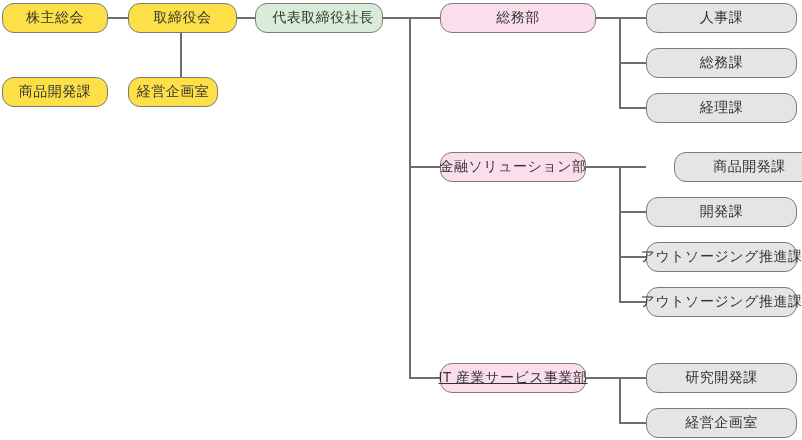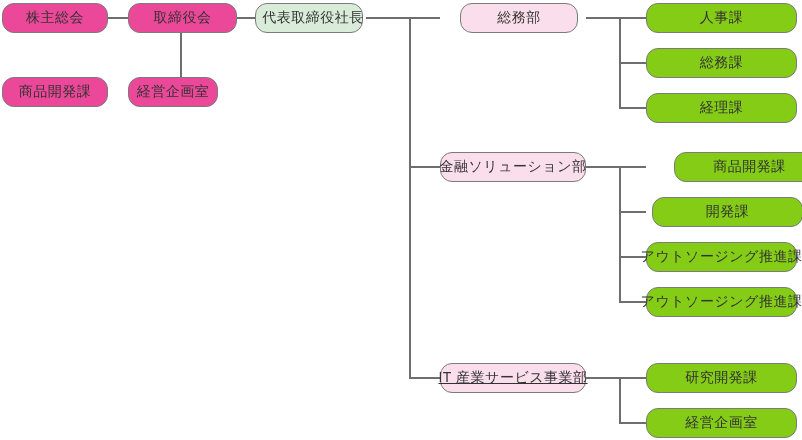--- a/index.html
+++ b/index.html
@@ -8,24 +8,24 @@
     background:#ffffff;
     font-family:"Liberation Sans","DejaVu Sans",sans-serif;
   }
   .node{
     position:absolute;height:30px;box-sizing:border-box;
     border:1.5px solid #7b7b7b;border-radius:12px;
     display:flex;align-items:center;justify-content:center;
     font-size:14px;color:#333333;white-space:nowrap;
     z-index:2;letter-spacing:0.5px;
   }
-  .gov{background:#ec4899;}
+  .gov{background:#fde047;}
   .pres{background:#d9ecd9;}
   .dept{background:#fbdeeb;}
-  .sec{background:#84cc16;}
+  .sec{background:#e5e5e5;}
   .ln{position:absolute;background:#6e6e6e;z-index:1;}
   .h{height:2px;}
   .v{width:2px;}
 </style>
 </head>
 <body>
 
 <div class="canvas">
 
   <div class="ln h" style="left:108px;top:17px;width:20px;"></div>
@@ -46,33 +46,33 @@
   <div class="ln h" style="left:620px;top:211px;width:26px;"></div>
   <div class="ln h" style="left:620px;top:256px;width:26px;"></div>
   <div class="ln h" style="left:620px;top:301px;width:26px;"></div>
 
   <div class="ln h" style="left:586px;top:377px;width:60px;"></div>
   <div class="ln v" style="left:619px;top:377px;height:47px;"></div>
   <div class="ln h" style="left:620px;top:422px;width:26px;"></div>
 
   <div class="node gov" style="left:2px;top:3px;width:106px;">株主総会</div>
   <div class="node gov" style="left:128px;top:3px;width:109px;">取締役会</div>
-  <div class="node pres" style="left:255px;top:3px;width:108px;padding-left:8px;">代表取締役社長</div>
+  <div class="node pres" style="left:255px;top:3px;width:128px;padding-left:8px;">代表取締役社長</div>
   <div class="node gov" style="left:2px;top:77px;width:106px;">商品開発課</div>
   <div class="node gov" style="left:128px;top:77px;width:90px;">経営企画室</div>
 
-  <div class="node dept" style="left:460px;top:3px;width:118px;font-family:Liberation Mono, monospace;">総務部</div>
+  <div class="node dept" style="left:440px;top:3px;width:156px;font-family:Liberation Mono, monospace;">総務部</div>
   <div class="node dept" style="left:440px;top:152px;width:146px;">金融ソリューション部</div>
   <div class="node dept" style="left:440px;top:363px;width:146px;text-decoration:underline;">IT 産業サービス事業部</div>
 
   <div class="node sec" style="left:646px;top:3px;width:151px;">人事課</div>
   <div class="node sec" style="left:646px;top:48px;width:151px;">総務課</div>
   <div class="node sec" style="left:646px;top:93px;width:151px;">経理課</div>
 
   <div class="node sec" style="left:646px;top:152px;width:151px;margin-left:28px;">商品開発課</div>
-  <div class="node sec" style="left:646px;top:197px;width:151px;margin-left:6px;">開発課</div>
+  <div class="node sec" style="left:646px;top:197px;width:151px;">開発課</div>
   <div class="node sec" style="left:646px;top:242px;width:151px;">アウトソージング推進課</div>
   <div class="node sec" style="left:646px;top:287px;width:151px;">アウトソージング推進課</div>
 
   <div class="node sec" style="left:646px;top:363px;width:151px;">研究開発課</div>
   <div class="node sec" style="left:646px;top:408px;width:151px;">経営企画室</div>
 
 </div>
 
 </body></html>

